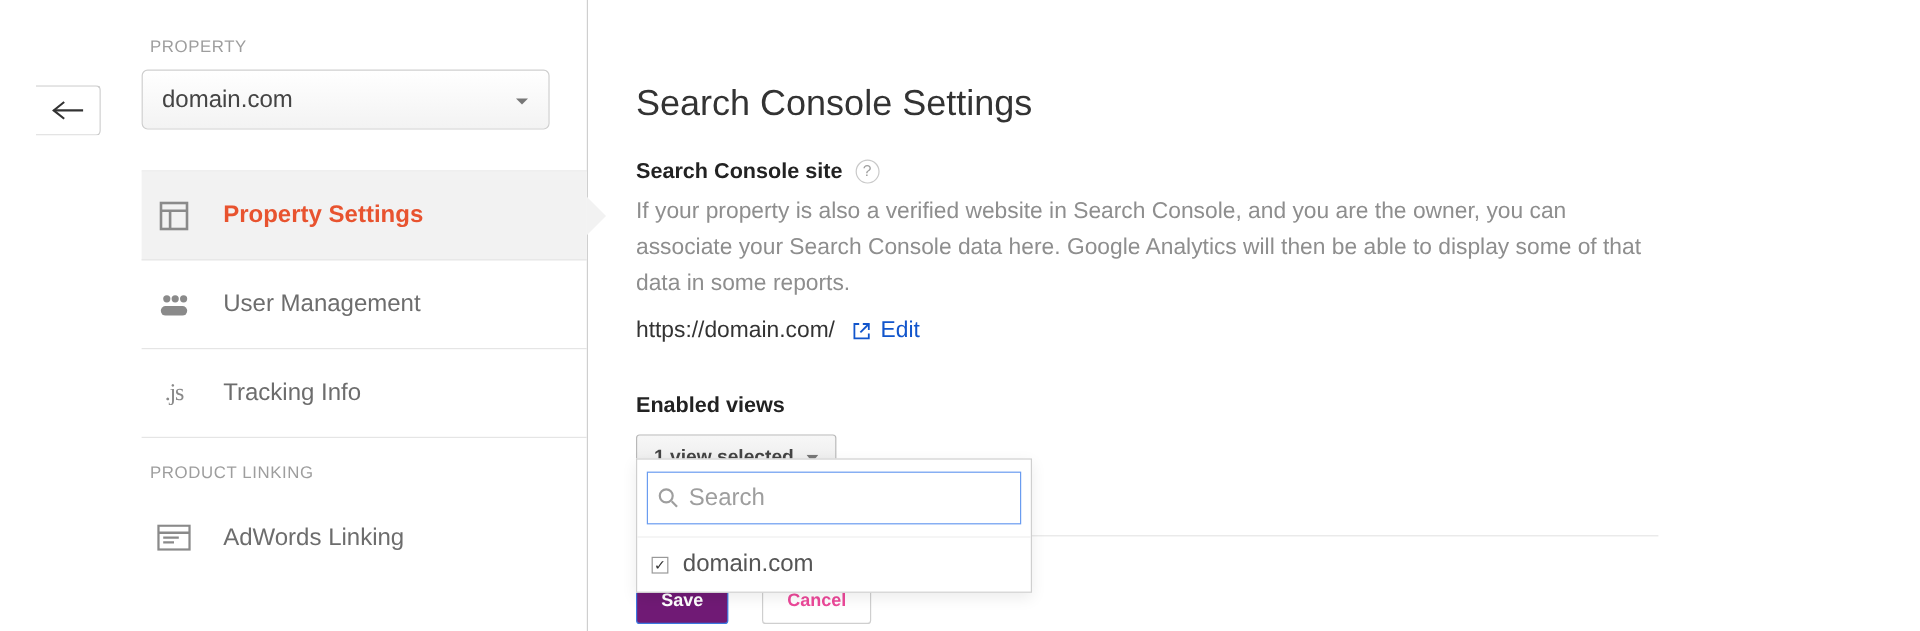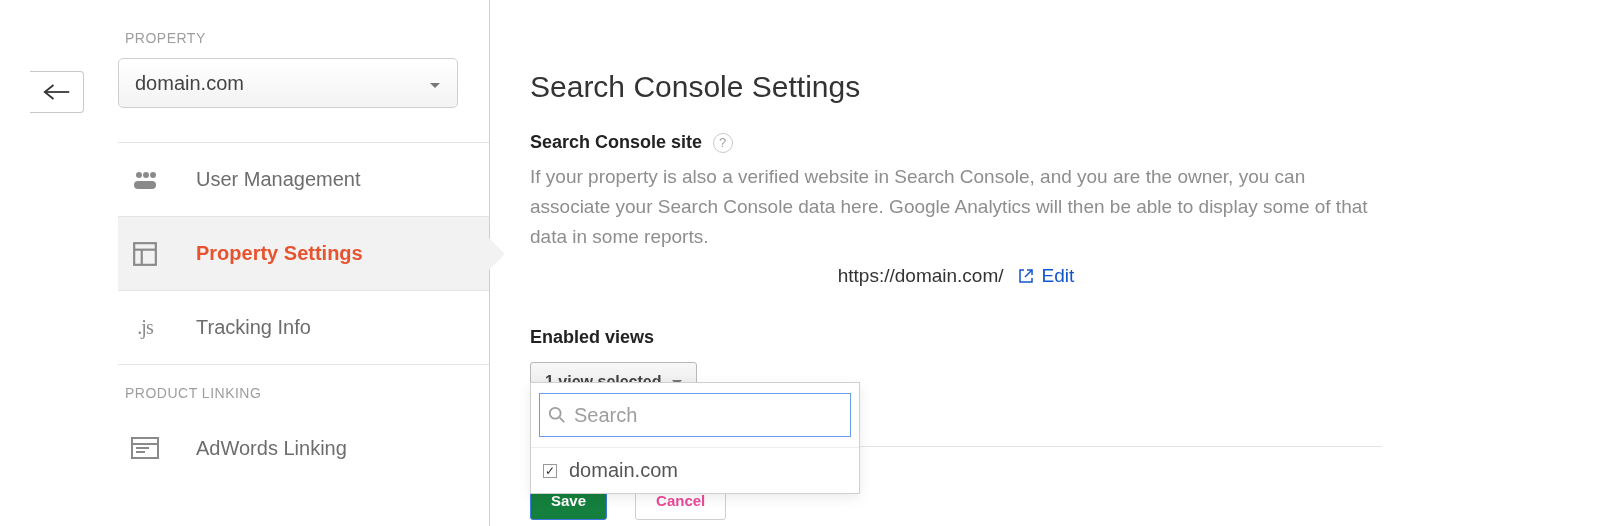--- a/index.html
+++ b/index.html
@@ -42,40 +42,40 @@
   .nav { border-top: 1px solid #e5e5e5; }
   .nav-item {
     display: flex; align-items: center;
     height: 74px; padding: 0 0 0 12px;
     border-bottom: 1px solid #e5e5e5;
     font-size: 20px; color: #6d6d6d;
     position: relative;
   }
   .nav-item.no-border { border-bottom: none; }
   .nav-item.active { background: #f2f2f2; color: #e8532f; font-weight: 600; }
-  .nav-item .nav-icon { width: 30px; height: 30px; margin-right: 36px; display: inline-flex; align-items: center; justify-content: center; text-align: right; }
+  .nav-item .nav-icon { width: 30px; height: 30px; margin-right: 26px; display: inline-flex; align-items: center; justify-content: center; text-align: right; }
   .nav-item.active::after {
     content: "";
     position: absolute; right: -16px; top: 50%; transform: translateY(-50%);
     width: 0; height: 0; border-top: 16px solid transparent; border-bottom: 16px solid transparent;
     border-left: 16px solid #f2f2f2;
   }
   .section-label.second { margin-top: 20px; margin-bottom: 10px; }
 
   
   .right-col { flex: 1; padding: 40px 30px 0 40px; position: relative; margin-top: 30px; }
   .page-title { font-size: 30px; font-weight: 400; color: #333; margin: 0 0 28px 0; }
 
   .field-label { font-size: 18px; font-weight: 700; color: #222; margin: 0; display: inline-block; }
   .help-icon {
     display: inline-flex; width: 20px; height: 20px; border: 1px solid #c9c9c9; border-radius: 50%;
     color: #a0a0a0; font-size: 13px; align-items: center; justify-content: center; margin-left: 6px; position: relative; top: -1px;
   }
   .field-desc { color: #8e8e8e; font-size: 19px; line-height: 1.6; margin: 8px 0 12px 0; max-width: 1040px; }
-  .site-line { font-size: 19px; display: flex; align-items: center; gap: 14px; margin-bottom: 40px; justify-content: center; }
+  .site-line { font-size: 19px; display: flex; align-items: center; gap: 14px; margin-bottom: 40px; }
   .site-url { color: #333; }
   .edit-link { color: #1155cc; text-decoration: none; display: inline-flex; align-items: center; gap: 8px; }
   .edit-link svg { width: 16px; height: 16px; }
 
   .enabled-label { font-size: 18px; font-weight: 700; color: #222; margin: 0 0 14px 0; }
 
   .view-select-btn {
     display: inline-flex; align-items: center; gap: 10px;
     height: 40px; padding: 0 14px;
     border: 1px solid #b8b8b8; border-radius: 3px;
@@ -105,21 +105,21 @@
     display: flex; align-items: center; gap: 12px;
     height: 46px; font-size: 20px; color: #555;
     border-top: 1px solid #eee;
     margin: 0 -8px; padding: 0 12px;
   }
   .dd-check { width: 14px; height: 14px; border: 1px solid #999; display: inline-flex; align-items: center; justify-content: center; font-size: 12px; color: #333; }
 
   .hr { position: absolute; left: 40px; right: 30px; top: 416px; border-top: 1px solid #e5e5e5; z-index: 5; }
   .actions { position: absolute; left: 40px; top: 450px; display: flex; gap: 28px; align-items: center; z-index: 10; }
   .btn { height: 40px; padding: 0 20px; border-radius: 3px; font-size: 15px; font-weight: 700; display: inline-flex; align-items: center; justify-content: center; }
-  .btn-primary { background: #15803d; color: #fff; border: 1px solid #3b78e0; }
+  .btn-primary { background: #701a75; color: #fff; border: 1px solid #3b78e0; }
   .btn-secondary { background: #fff; color: #ec4899; border: 1px solid #cfcfcf; }
 
   .icon-stroke { stroke: currentColor; fill: none; stroke-width: 2; }
 </style>
 </head>
 <body>
 
 <div class="app">
 
   <div class="back-chip">
@@ -135,40 +135,40 @@
     <div class="property-select">
       <span>domain.com</span>
       <span class="caret">
         <svg width="12" height="8" viewBox="0 0 12 8">
             <path d="M1 1 L6 6 L11 1 Z" fill="#777"></path>
           </svg>
       </span>
     </div>
 
     <nav class="nav">
+      <div class="nav-item active">
+        <span class="nav-icon">
+          <svg width="26" height="26" viewBox="0 0 24 24">
+              <rect x="2" y="2" width="20" height="20" fill="none" stroke="#8a8a8a" stroke-width="2"></rect>
+              <line x1="2" y1="8" x2="22" y2="8" stroke="#8a8a8a" stroke-width="2"></line>
+              <line x1="9" y1="8" x2="9" y2="22" stroke="#8a8a8a" stroke-width="2"></line>
+            </svg>
+        </span>
+        <span>Property Settings</span>
+      </div>
       <div class="nav-item">
         <span class="nav-icon">
           <svg width="28" height="22" viewBox="0 0 28 22">
               <circle cx="8" cy="6" r="3" fill="#8a8a8a"></circle>
               <circle cx="15" cy="6" r="3" fill="#8a8a8a"></circle>
               <circle cx="22" cy="6" r="3" fill="#8a8a8a"></circle>
               <rect x="3" y="12" width="22" height="8" rx="4" fill="#8a8a8a"></rect>
             </svg>
         </span>
         <span>User Management</span>
-      </div>
-      <div class="nav-item active">
-        <span class="nav-icon">
-          <svg width="26" height="26" viewBox="0 0 24 24">
-              <rect x="2" y="2" width="20" height="20" fill="none" stroke="#8a8a8a" stroke-width="2"></rect>
-              <line x1="2" y1="8" x2="22" y2="8" stroke="#8a8a8a" stroke-width="2"></line>
-              <line x1="9" y1="8" x2="9" y2="22" stroke="#8a8a8a" stroke-width="2"></line>
-            </svg>
-        </span>
-        <span>Property Settings</span>
       </div>
       <div class="nav-item">
         <span class="nav-icon" style="font-family: Georgia, serif; font-size:20px; color:#8a8a8a; letter-spacing:-1px;">.js</span>
         <span>Tracking Info</span>
       </div>
     </nav>
 
     <div class="section-label second">PRODUCT LINKING</div>
 
     <div class="nav" style="border-top:none;">

